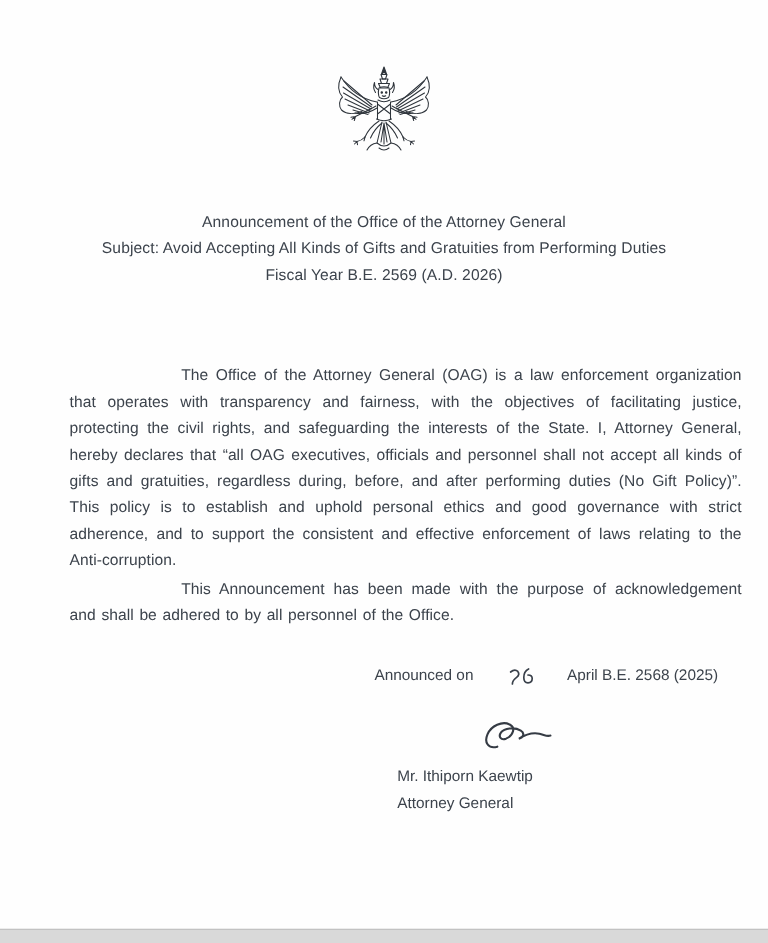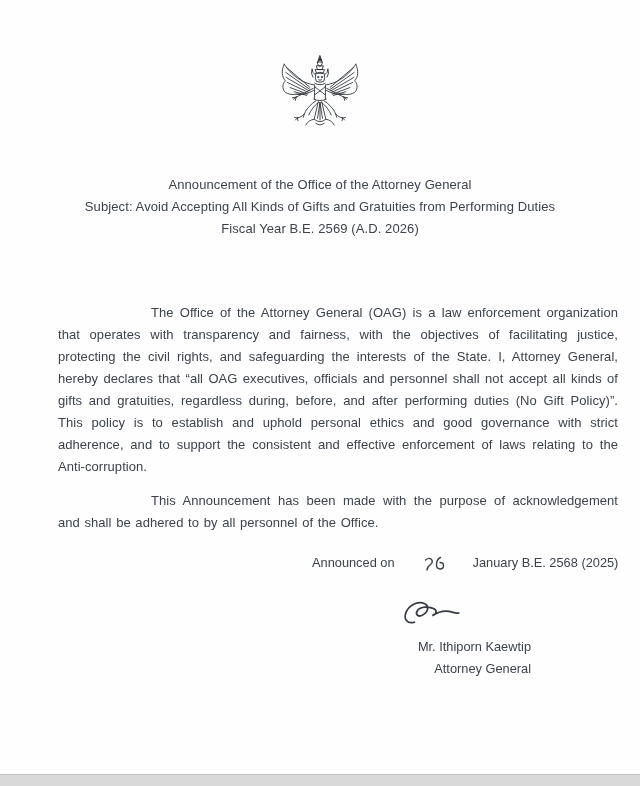--- a/index.html
+++ b/index.html
@@ -17,33 +17,33 @@
     position:absolute;top:174px;left:0;width:640px;
     text-align:center;font-size:13px;line-height:22px;
     letter-spacing:.1px;
   }
   .para{
     position:absolute;left:40px;width:560px;margin:18px;
     font-size:13px;line-height:22px;text-align:justify;
     text-indent:93px;letter-spacing:.05px;word-spacing:1px;
   }
   .para1{top:284px;}
-  .para2{top:472px;}
+  .para2{top:462px;}
   .announce{
     position:absolute;left:312px;top:552px;height:22px;
     display:flex;align-items:center;gap:25px;
     font-size:12.8px;line-height:22px;
   }
   .hand-day{display:inline-block;width:28px;height:18px;}
   .hand-day svg{width:100%;height:100%;}
   .signature{position:absolute;left:398px;top:594px;width:72px;height:40px;}
   .signature svg{width:100%;height:100%;}
   .signer{
     position:absolute;left:331px;top:636px;width:200px;
-    text-align:right;font-size:12.8px;line-height:22px;
+    text-align:left;font-size:12.8px;line-height:22px;
   }
   .page-edge{
     position:absolute;left:0;right:0;bottom:0;height:11px;
     background:#d9d9d9;border-top:1px solid #c2c2c2;
   }
 </style>
 </head>
 <body>
 
 <div class="page">
@@ -107,21 +107,21 @@
   <div class="announce">
     <span>Announced on</span>
     <span class="hand-day" title="๒๖">
       <svg viewBox="0 0 26 18" xmlns="http://www.w3.org/2000/svg">
         <g stroke="#39404a" stroke-width="1.4" fill="none" stroke-linecap="round">
           <path d="M4.5 6 Q8 3 10.5 5.5 Q12.5 8 9.5 10.5 Q6 13 6 16"></path>
           <path d="M19.5 3.5 Q15.5 5.5 15.5 10.5 Q15.5 15 19 15 Q22.5 15 22.5 11.5 Q22.5 8.5 19 8.5"></path>
         </g>
       </svg>
     </span>
-    <span>January B.E. 2568 (2025)</span>
+    <span>April B.E. 2568 (2025)</span>
   </div>
 
   <div class="signature">
     <svg viewBox="0 0 70 36" xmlns="http://www.w3.org/2000/svg">
       <path d="M16 26 C9 28 5 23 8 16 C11 9 20 5 26 8 C31 10.5 29 17 23 19.5 C19 21 16.5 18 19 14.5 C21.5 11 30 10 35 13 C38.5 15 37 19 33.5 19.5 C39 16 45 14.5 50 15.5 C54 16.3 56 18 59 17" stroke="#353b44" stroke-width="1.7" fill="none" stroke-linecap="round"></path>
     </svg>
   </div>
 
   <div class="signer">
     <div>Mr. Ithiporn Kaewtip</div>

